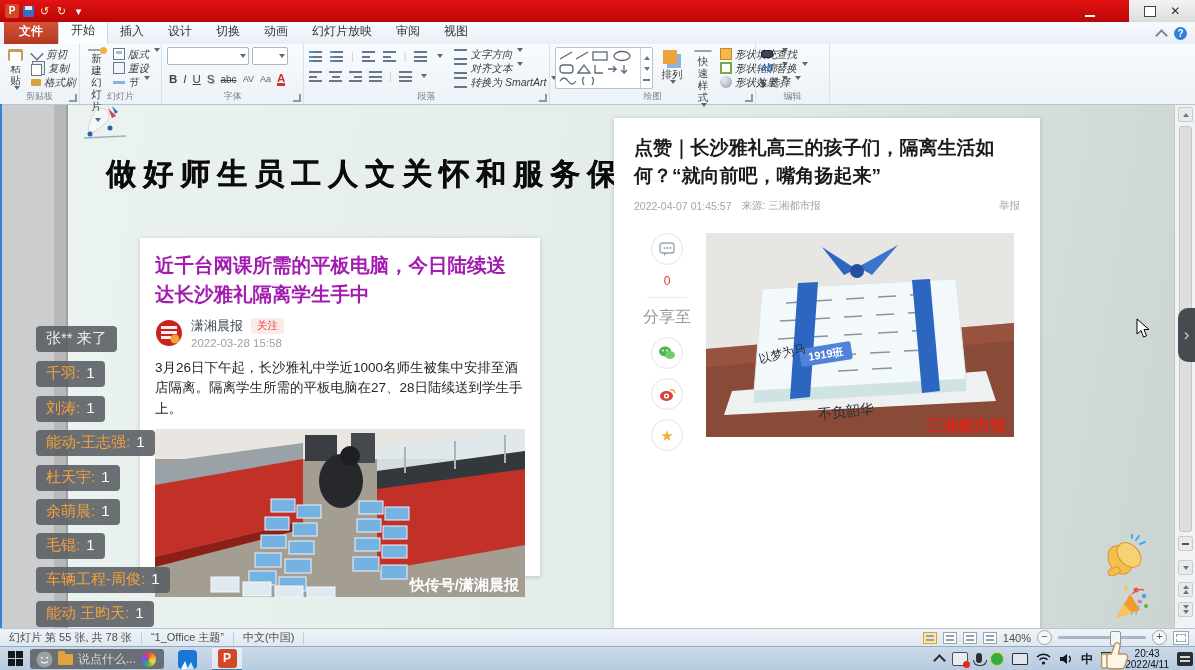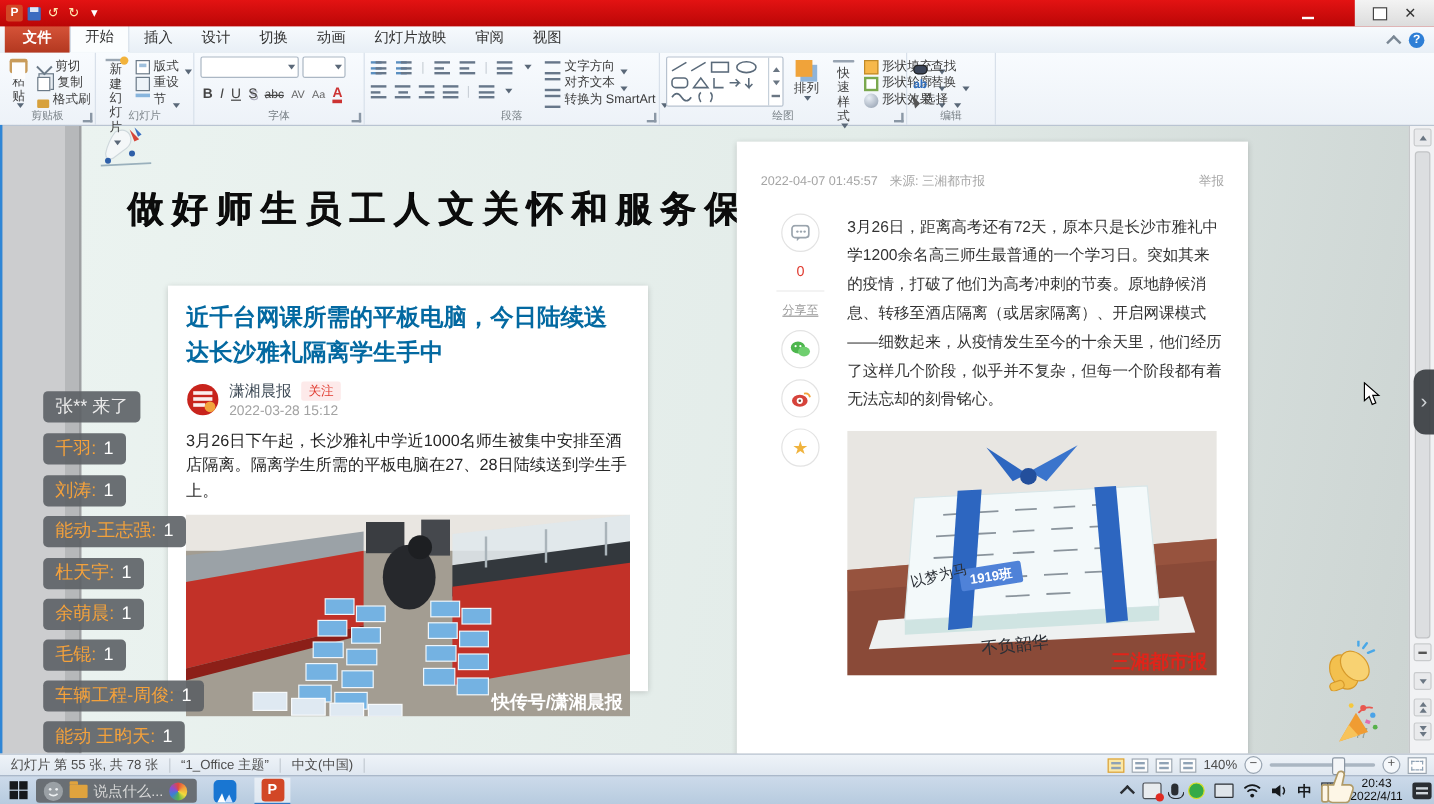--- a/index.html
+++ b/index.html
@@ -41,21 +41,21 @@
     background:linear-gradient(#f8fbfe,#edf2f8);border-bottom:1px solid #b9c4d2;
     display:flex;z-index:4;font-size:10.5px;color:#3c3c3c;}
   .rgroup{position:relative;border-right:1px solid #d8e0ea;padding:3px 5px 13px;box-sizing:border-box;
     display:flex;gap:5px;}
   .glabel{position:absolute;bottom:1px;left:0;right:0;text-align:center;font-size:9px;color:#7a8288;}
   .launcher{position:absolute;right:2px;bottom:2px;width:6px;height:6px;
     border-right:2px solid #8a97a5;border-bottom:2px solid #8a97a5;}
   .bigbtn{display:flex;flex-direction:column;align-items:center;justify-content:flex-start;
     padding:1px 3px;line-height:1.15;text-align:center;}
   .smcol{display:flex;flex-direction:column;justify-content:space-between;padding:1px 0;}
-  .smbtn{display:flex;align-items:flex-end;gap:3px;height:14px;white-space:nowrap;}
+  .smbtn{display:flex;align-items:flex-start;gap:3px;height:14px;white-space:nowrap;font-style:italic;}
   .cv{width:0;height:0;border-left:3px solid transparent;border-right:3px solid transparent;
     border-top:4px solid #5a6878;display:inline-block;margin-left:2px;}
   .clip-ic{width:15px;height:19px;background:#c89b5a;border-radius:2px;position:relative;margin:1px 0;}
   .clip-ic:after{content:"";position:absolute;left:2px;top:3px;width:11px;height:14px;background:#fdfdfd;}
   .newslide-ic{width:15px;height:19px;background:#fff;border:1px solid #9aa6b2;position:relative;margin:1px 0;}
   .newslide-ic:after{content:"";position:absolute;right:-3px;top:-3px;width:7px;height:7px;background:#f2b33c;border-radius:50%;}
   .mini{width:12px;height:12px;display:inline-block;box-sizing:border-box;}
   .ic-cut{border-left:2px solid #6b7a88;border-bottom:2px solid #6b7a88;transform:rotate(-45deg) scale(.8);}
   .ic-copy{border:1px solid #6b7a88;background:#fff;box-shadow:2px -2px 0 #e7edf3,2px -2px 0 1px #6b7a88;width:9px;height:10px;margin:2px 3px 0 0;}
   .ic-paint{background:#d7a13c;width:10px;height:7px;margin-top:3px;border-radius:1px;}
@@ -99,39 +99,39 @@
   .thumb-strip{position:absolute;left:2px;top:0;width:66px;height:524px;
     background:linear-gradient(90deg,#cccdcf 0 52px,#b6b8ba 52px 64px,#9ea0a2 64px);}
   .slide{position:absolute;left:68px;top:0;width:1106px;height:524px;
     background:linear-gradient(100deg,#ebf3f0 0%,#e3ece9 55%,#ccd4d2 100%);}
   .slide-title{position:absolute;left:38px;top:50px;font-size:30px;font-weight:bold;color:#0c0c0c;
     letter-spacing:7px;text-shadow:.6px 0 #000;white-space:nowrap;}
   .clipart{position:absolute;left:14px;top:2px;}
   .pagenum{position:absolute;right:34px;bottom:10px;font-size:12px;color:#98a49e;}
   .card{position:absolute;background:#fff;box-shadow:0 1px 5px rgba(0,0,0,.18);box-sizing:border-box;}
   .card-left{left:72px;top:134px;width:400px;height:338px;padding:13px 15px;}
-  .cl-head{font-size:19.5px;font-weight:bold;line-height:1.5;color:#0369a1;}
+  .cl-head{font-size:19.5px;font-weight:bold;line-height:1.5;color:#a21caf;}
   .srcrow{display:flex;align-items:center;margin-top:7px;gap:8px;}
   .srccol{display:flex;flex-direction:column;gap:2px;}
   .srcline{display:flex;align-items:center;gap:8px;}
   .srcname{font-size:13px;color:#3e4a56;}
   .follow{font-size:10.5px;color:#e03b30;background:#fdeaea;padding:1px 6px;border-radius:2px;}
   .srcdate{font-size:11.5px;color:#a2a2a2;}
   .cl-body{margin-top:9px;font-size:13.5px;line-height:1.55;color:#262626;}
   .cl-photo{margin-top:9px;position:relative;line-height:0;}
   .card-right{left:546px;top:14px;width:426px;height:540px;padding:16px 20px 0;}
   .cr-head{font-size:19px;font-weight:bold;line-height:1.45;color:#1b1b1b;}
   .cr-meta{display:flex;align-items:center;margin-top:10px;font-size:10.5px;color:#a5a5a5;gap:10px;}
   .cr-report{margin-left:auto;}
   .cr-flex{display:flex;margin-top:6px;}
   .rail{width:66px;display:flex;flex-direction:column;align-items:center;gap:9px;padding-top:14px;flex-shrink:0;}
   .railsep{width:40px;height:1px;background:#ececec;}
   .circ{width:30px;height:30px;border-radius:50%;border:1px solid #e3e3e3;display:flex;align-items:center;justify-content:center;background:#fff;}
   .cnt0{font-size:12px;color:#e03b30;}
-  .sharelbl{font-size:10px;color:#9a9a9a;text-decoration:underline;}
+  .sharelbl{font-size:16px;color:#9a9a9a;}
   .star{color:#f0b33d;font-size:15px;line-height:1;}
   .cr-content{flex:1;padding-left:6px;}
   .cr-p{font-size:13px;line-height:1.85;color:#333;margin-top:13px;}
   .cakewrap{margin:14px 0 0 0;line-height:0;}
   
   .vscroll{position:absolute;right:0;top:0;width:21px;height:524px;background:#f1f2f4;border-left:1px solid #c6c8ca;box-sizing:border-box;}
   .vs-btn{position:absolute;left:3px;width:15px;height:15px;background:#e9eaec;border:1px solid #c9cbcd;border-radius:2px;
     display:flex;align-items:center;justify-content:center;box-sizing:border-box;}
   .vs-thumb{position:absolute;left:4px;top:24px;width:13px;height:500px;background:#dcdee0;border:1px solid #c2c4c6;border-radius:3px;box-sizing:border-box;height:486px;}
   .minus{width:7px;height:2px;background:#555;}
@@ -498,21 +498,21 @@
           <rect x="6" y="7" width="16" height="3" fill="#fff" opacity=".92"></rect>
           <rect x="6" y="12" width="16" height="3" fill="#fff" opacity=".92"></rect>
           <rect x="6" y="17" width="10" height="3" fill="#fff" opacity=".92"></rect>
           <circle cx="20" cy="20" r="4.5" fill="#f2a33c"></circle>
         </svg>
         <div class="srccol">
           <div class="srcline">
             <span class="srcname">潇湘晨报</span>
             <span class="follow">关注</span>
           </div>
-          <span class="srcdate">2022-03-28 15:12</span>
+          <span class="srcdate">2022-03-28 15:58</span>
         </div>
       </div>
       <div class="cl-body">3月26日下午起，长沙雅礼中学近1000名师生被集中安排至酒店隔离。隔离学生所需的平板电脑在27、28日陆续送到学生手上。</div>
       <div class="cl-photo">
         <svg width="370" height="168" viewBox="0 0 370 168">
           <rect width="370" height="168" fill="#a39d92"></rect>
           <rect width="370" height="30" fill="#e9e6e1"></rect>
           <rect x="150" y="6" width="32" height="26" fill="#3a3d41"></rect>
           <rect x="196" y="4" width="24" height="30" fill="#45484d"></rect>
           <polygon points="0,34 148,14 148,30 0,56" fill="#9ba2a7"></polygon>
@@ -551,20 +551,21 @@
               <rect x="88" y="153" width="28" height="14"></rect>
             <rect x="120" y="157" width="28" height="11"></rect>
               <rect x="152" y="158" width="28" height="10"></rect>
           </g>
           <text x="364" y="161" text-anchor="end" font-size="15" font-weight="bold" fill="#ffffff">快传号/潇湘晨报</text>
         </svg>
       </div>
     </div>
 
     <div class="card card-right">
+      <div class="cr-head">点赞｜长沙雅礼高三的孩子们，隔离生活如何？“就向前吧，嘴角扬起来”</div>
       <div class="cr-meta">
         <span>2022-04-07 01:45:57</span>
         <span>来源: 三湘都市报</span>
         <span class="cr-report">举报</span>
       </div>
       <div class="cr-flex">
         <div class="rail">
           <div class="circ">
             <svg width="16" height="14" viewBox="0 0 16 14">
                 <rect x="1" y="1" width="14" height="10" rx="2.5" fill="none" stroke="#9aa4ad" stroke-width="1.4"></rect>
@@ -591,21 +592,20 @@
                 <circle cx="7.5" cy="9" r="2.6" fill="#fff"></circle>
                 <circle cx="7.5" cy="9" r="1.1" fill="#6b4c3a"></circle>
                 <path d="M11 3 q4 -1 5 3" stroke="#f2a33c" stroke-width="1.5" fill="none"></path>
               </svg>
           </div>
           <div class="circ">
             <span class="star">★</span>
           </div>
         </div>
         <div class="cr-content">
-          <div class="cr-p">3月26日，距离高考还有72天，原本只是长沙市雅礼中学1200余名高三师生最普通的一个学习日。突如其来的疫情，打破了他们为高考冲刺的节奏。原地静候消息、转移至酒店隔离（或居家隔离）、开启网课模式——细数起来，从疫情发生至今的十余天里，他们经历了这样几个阶段，似乎并不复杂，但每一个阶段都有着无法忘却的刻骨铭心。</div>
           <div class="cakewrap">
             <svg width="308" height="204" viewBox="0 0 308 204">
               <rect width="308" height="204" fill="#e8e6e2"></rect>
               <polygon points="0,116 308,90 308,204 0,204" fill="#8a4a38"></polygon>
               <polygon points="0,116 308,90 308,108 0,134" fill="#a05a42" opacity=".6"></polygon>
               <polygon points="26,158 280,138 290,168 18,182" fill="#eef1f1"></polygon>
               <polygon points="56,56 250,46 260,146 48,158" fill="#f3f9fa" stroke="#d8e6e8"></polygon>
               <polygon points="48,158 260,146 260,158 48,170" fill="#cfe4e2"></polygon>
               <g stroke="#8a949c" stroke-width="1.5">
                 <line x1="80" y1="70" x2="96" y2="69"></line>

